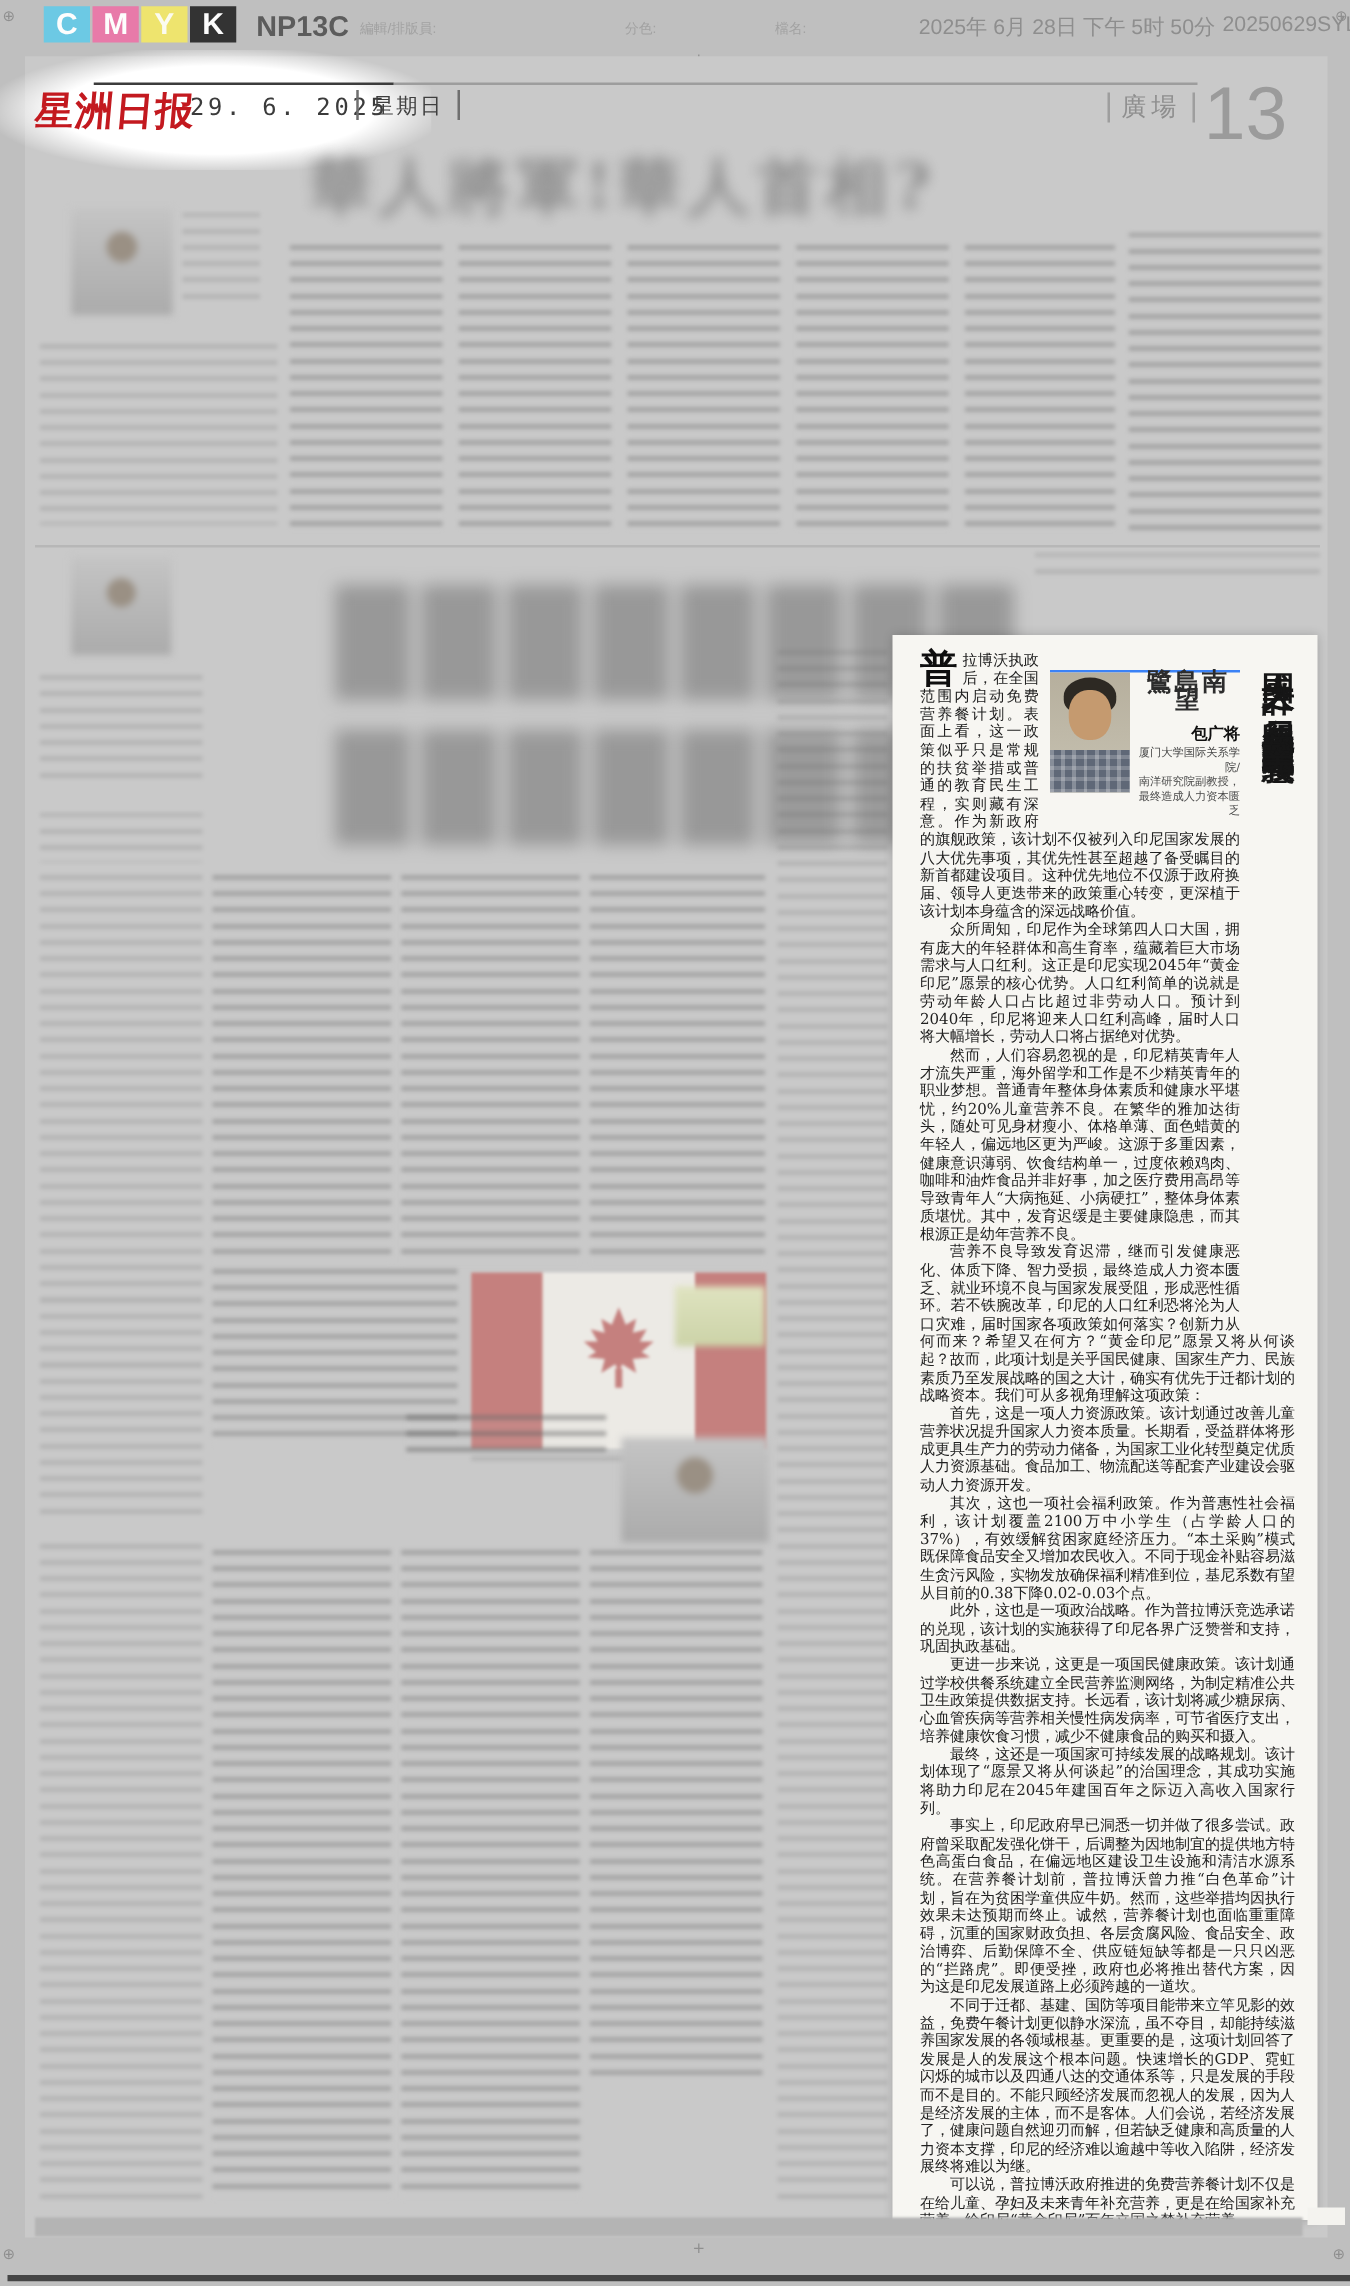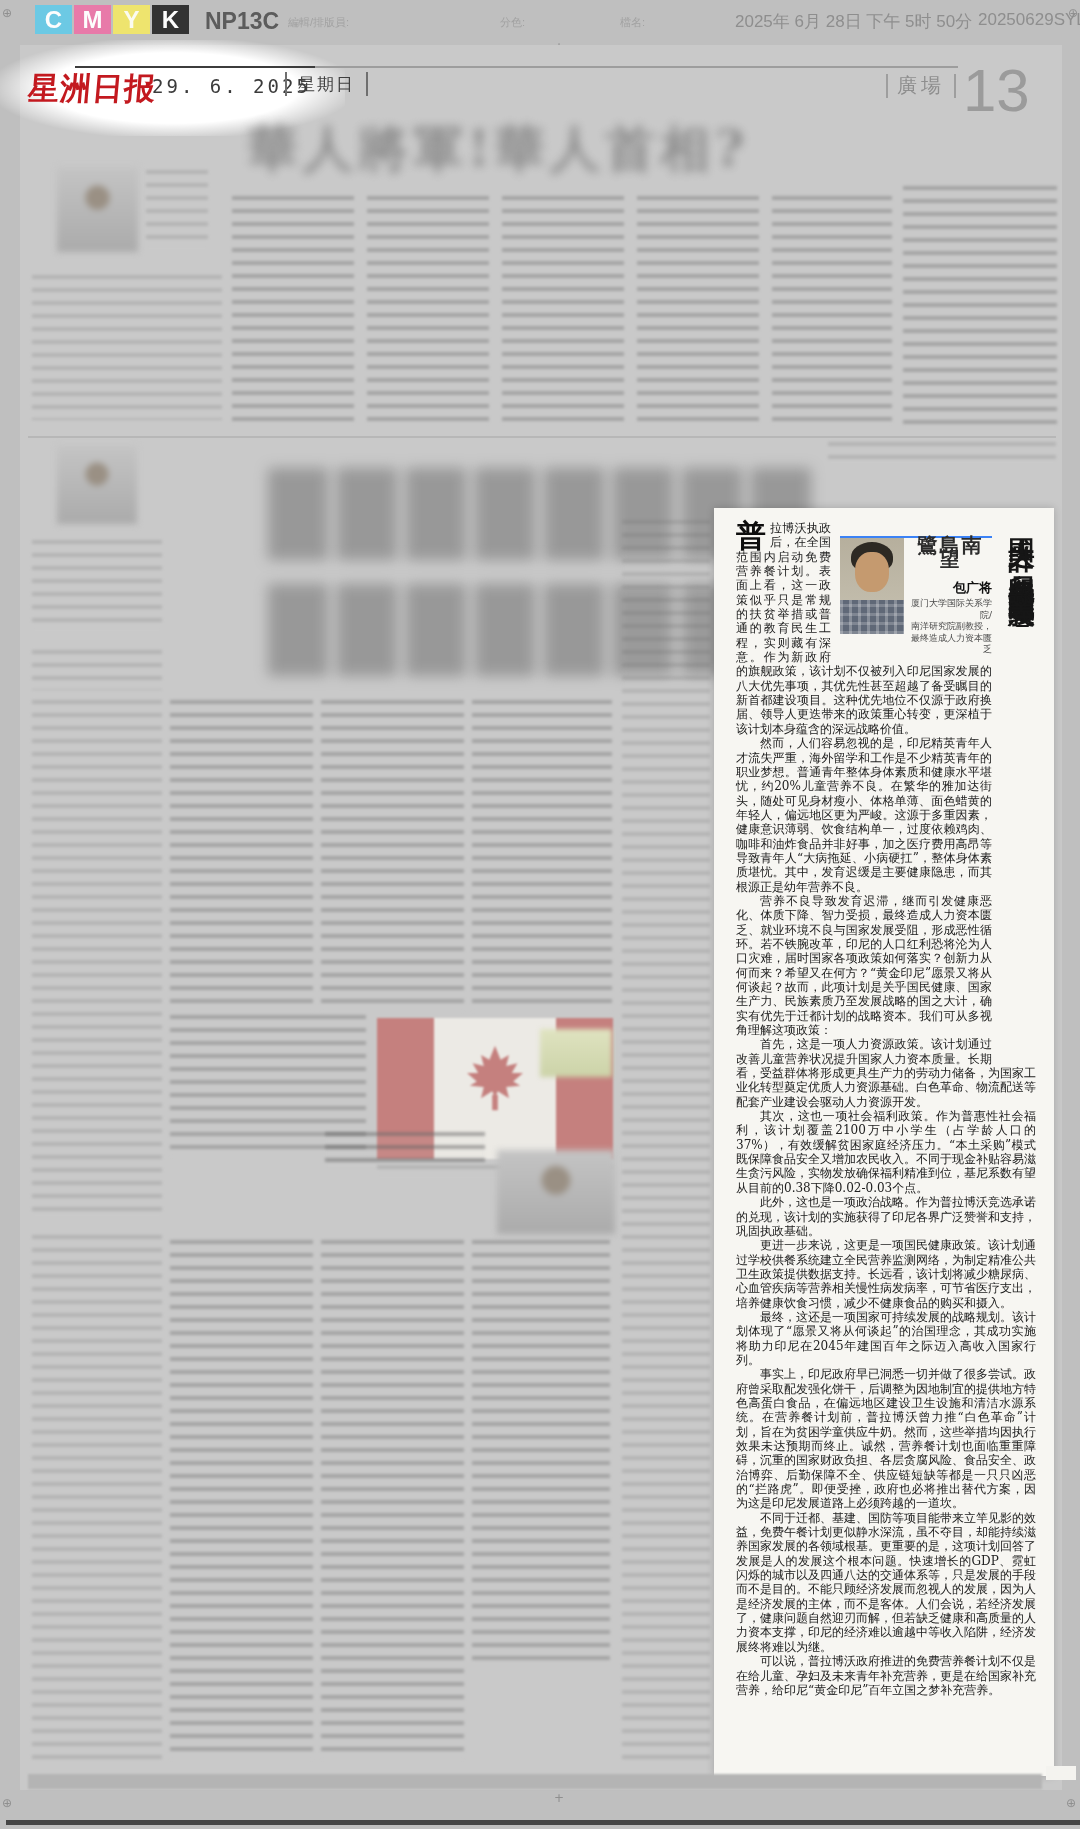--- a/index.html
+++ b/index.html
@@ -202,23 +202,24 @@
         <div class="affils">
             <div>厦门大学国际关系学院/</div>
             <div>南洋研究院副教授，</div>
             <div>最终造成人力资本匮乏</div>
           </div>
       </div>
     </aside>
     <span class="dropcap">普</span>
     <div class="paragraphs">
         <p>拉博沃执政后，在全国范围内启动免费营养餐计划。表面上看，这一政策似乎只是常规的扶贫举措或普通的教育民生工程，实则藏有深意。作为新政府的旗舰政策，该计划不仅被列入印尼国家发展的八大优先事项，其优先性甚至超越了备受瞩目的新首都建设项目。这种优先地位不仅源于政府换届、领导人更迭带来的政策重心转变，更深植于该计划本身蕴含的深远战略价值。</p>
+        <p>众所周知，印尼作为全球第四人口大国，拥有庞大的年轻群体和高生育率，蕴藏着巨大市场需求与人口红利。这正是印尼实现2045年“黄金印尼”愿景的核心优势。人口红利简单的说就是劳动年龄人口占比超过非劳动人口。预计到2040年，印尼将迎来人口红利高峰，届时人口将大幅增长，劳动人口将占据绝对优势。</p>
         <p>然而，人们容易忽视的是，印尼精英青年人才流失严重，海外留学和工作是不少精英青年的职业梦想。普通青年整体身体素质和健康水平堪忧，约20%儿童营养不良。在繁华的雅加达街头，随处可见身材瘦小、体格单薄、面色蜡黄的年轻人，偏远地区更为严峻。这源于多重因素，健康意识薄弱、饮食结构单一，过度依赖鸡肉、咖啡和油炸食品并非好事，加之医疗费用高昂等导致青年人“大病拖延、小病硬扛”，整体身体素质堪忧。其中，发育迟缓是主要健康隐患，而其根源正是幼年营养不良。</p>
         <p>营养不良导致发育迟滞，继而引发健康恶化、体质下降、智力受损，最终造成人力资本匮乏、就业环境不良与国家发展受阻，形成恶性循环。若不铁腕改革，印尼的人口红利恐将沦为人口灾难，届时国家各项政策如何落实？创新力从何而来？希望又在何方？“黄金印尼”愿景又将从何谈起？故而，此项计划是关乎国民健康、国家生产力、民族素质乃至发展战略的国之大计，确实有优先于迁都计划的战略资本。我们可从多视角理解这项政策：</p>
-        <p>首先，这是一项人力资源政策。该计划通过改善儿童营养状况提升国家人力资本质量。长期看，受益群体将形成更具生产力的劳动力储备，为国家工业化转型奠定优质人力资源基础。白色革命、物流配送等配套产业建设会驱动人力资源开发。</p>
+        <p>首先，这是一项人力资源政策。该计划通过改善儿童营养状况提升国家人力资本质量。长期看，受益群体将形成更具生产力的劳动力储备，为国家工业化转型奠定优质人力资源基础。食品加工、物流配送等配套产业建设会驱动人力资源开发。</p>
         <p>其次，这也一项社会福利政策。作为普惠性社会福利，该计划覆盖2100万中小学生（占学龄人口的37%），有效缓解贫困家庭经济压力。“本土采购”模式既保障食品安全又增加农民收入。不同于现金补贴容易滋生贪污风险，实物发放确保福利精准到位，基尼系数有望从目前的0.38下降0.02-0.03个点。</p>
         <p>此外，这也是一项政治战略。作为普拉博沃竞选承诺的兑现，该计划的实施获得了印尼各界广泛赞誉和支持，巩固执政基础。</p>
         <p>更进一步来说，这更是一项国民健康政策。该计划通过学校供餐系统建立全民营养监测网络，为制定精准公共卫生政策提供数据支持。长远看，该计划将减少糖尿病、心血管疾病等营养相关慢性病发病率，可节省医疗支出，培养健康饮食习惯，减少不健康食品的购买和摄入。</p>
         <p>最终，这还是一项国家可持续发展的战略规划。该计划体现了“愿景又将从何谈起”的治国理念，其成功实施将助力印尼在2045年建国百年之际迈入高收入国家行列。</p>
         <p>事实上，印尼政府早已洞悉一切并做了很多尝试。政府曾采取配发强化饼干，后调整为因地制宜的提供地方特色高蛋白食品，在偏远地区建设卫生设施和清洁水源系统。在营养餐计划前，普拉博沃曾力推“白色革命”计划，旨在为贫困学童供应牛奶。然而，这些举措均因执行效果未达预期而终止。诚然，营养餐计划也面临重重障碍，沉重的国家财政负担、各层贪腐风险、食品安全、政治博弈、后勤保障不全、供应链短缺等都是一只只凶恶的“拦路虎”。即便受挫，政府也必将推出替代方案，因为这是印尼发展道路上必须跨越的一道坎。</p>
         <p>不同于迁都、基建、国防等项目能带来立竿见影的效益，免费午餐计划更似静水深流，虽不夺目，却能持续滋养国家发展的各领域根基。更重要的是，这项计划回答了发展是人的发展这个根本问题。快速增长的GDP、霓虹闪烁的城市以及四通八达的交通体系等，只是发展的手段而不是目的。不能只顾经济发展而忽视人的发展，因为人是经济发展的主体，而不是客体。人们会说，若经济发展了，健康问题自然迎刃而解，但若缺乏健康和高质量的人力资本支撑，印尼的经济难以逾越中等收入陷阱，经济发展终将难以为继。</p>
         <p>可以说，普拉博沃政府推进的免费营养餐计划不仅是在给儿童、孕妇及未来青年补充营养，更是在给国家补充营养，给印尼“黄金印尼”百年立国之梦补充营养。</p>
       </div>
 
   </div>

